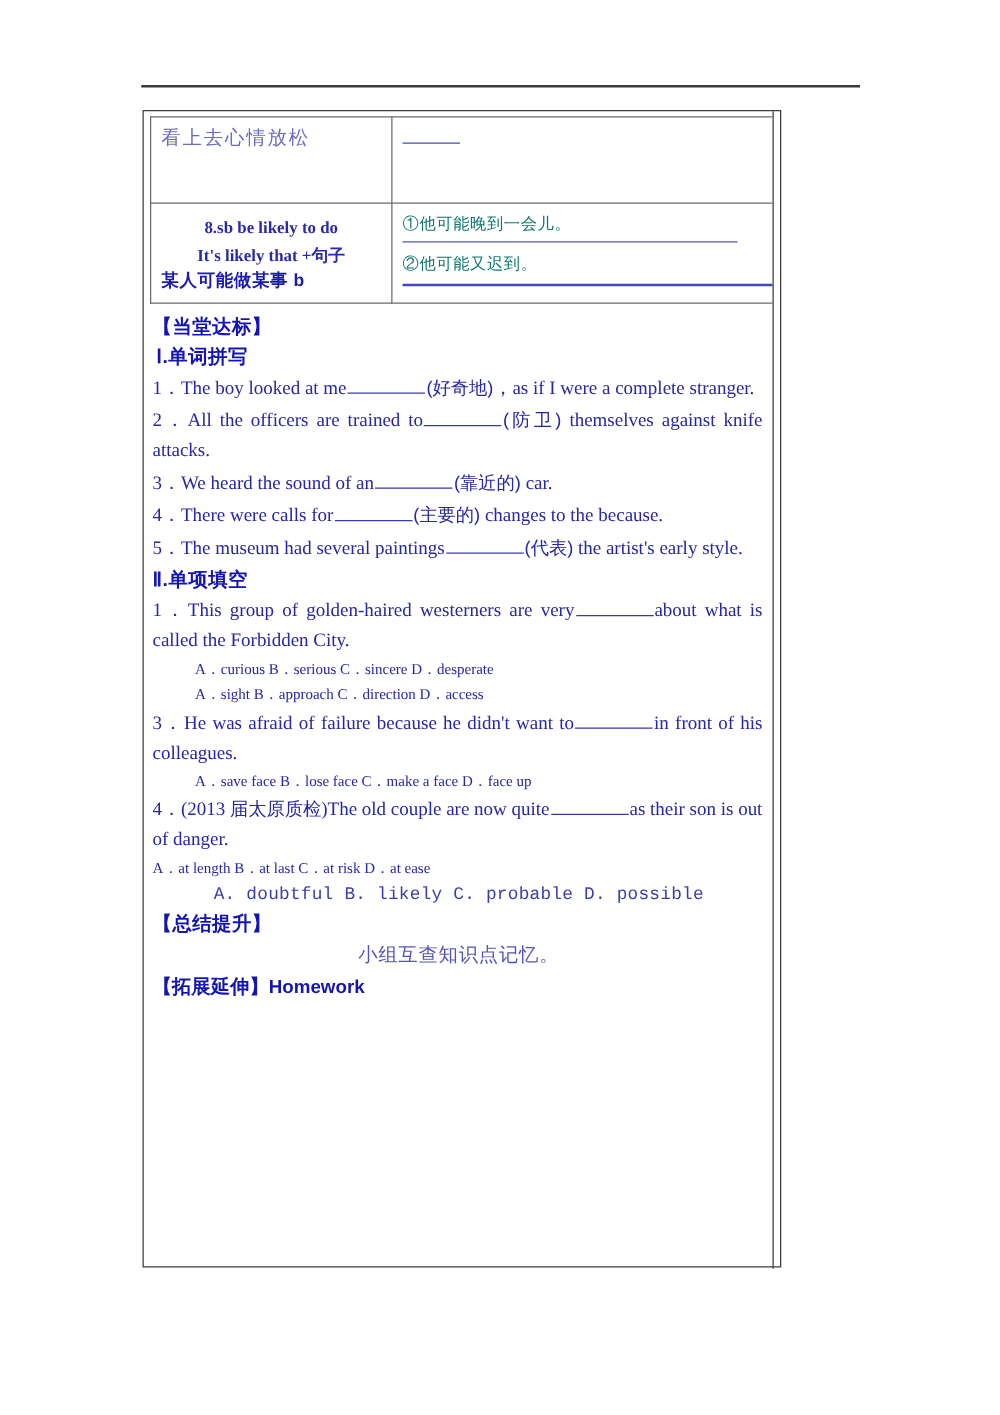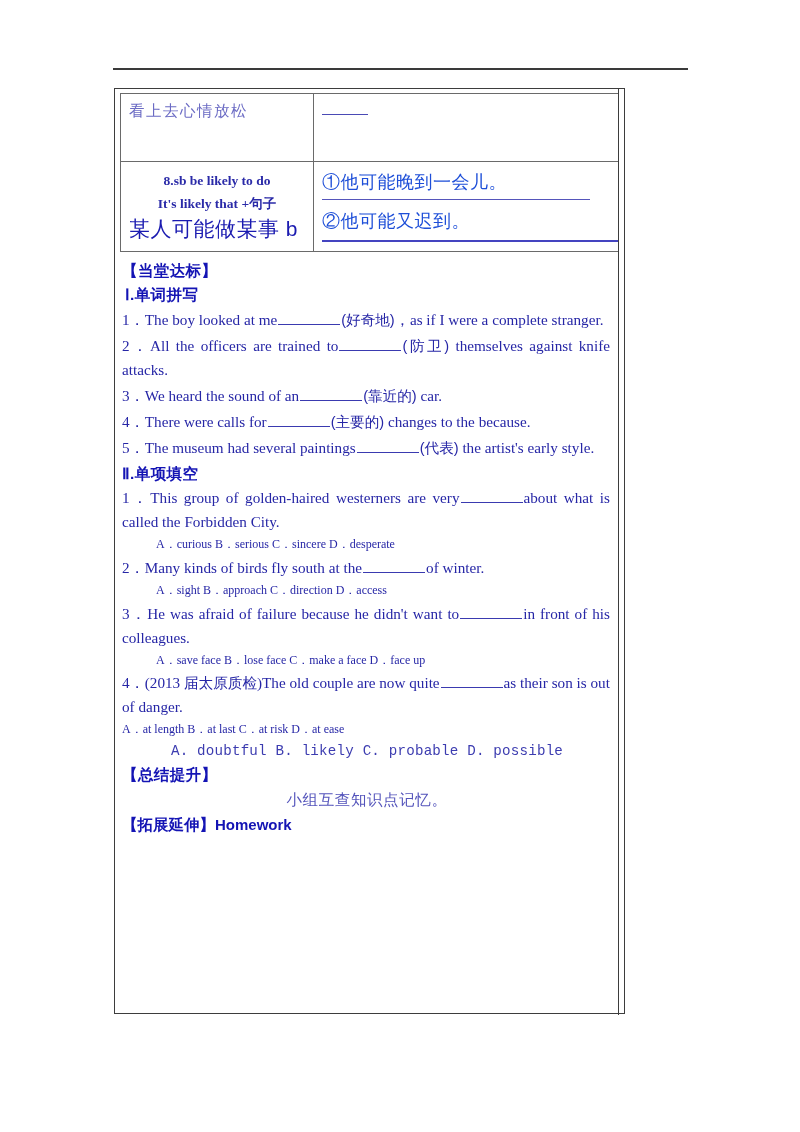--- a/index.html
+++ b/index.html
@@ -96,28 +96,28 @@
   .en-b {
     color: #2a2aa8;
     font-weight: bold;
     font-size: 13.5px;
     line-height: 1.72;
     font-family: "Liberation Serif", serif;
     text-align: center;
   }
   .cn-b {
     color: #1a1ab0;
-    font-weight: normal;
-    font-size: 21px;
+    font-weight: bold;
+    font-size: 14px;
     letter-spacing: 0.5px;
     font-family: "Liberation Sans", sans-serif;
   }
   .ans-cn {
-    color: #1d4ed8;
-    font-size: 18px;
+    color: #0f766e;
+    font-size: 13px;
     line-height: 1.45;
     font-family: "Liberation Sans", sans-serif;
     letter-spacing: 0.5px;
   }
   .rule-thin {
     margin: 4px 0 8px 0;
     width: 268px;
     height: 0;
     border-top: 1.4px solid #5555bb;
   }
@@ -268,21 +268,20 @@
 
           <div class="q nojust"><span>4．</span><span>There were calls for</span><span class="blank"></span><span class="cn-inline">(主要的)</span><span> changes to the because.</span></div>
 
           <div class="q"><span>5．</span><span>The museum had several paintings</span><span class="blank"></span><span class="cn-inline">(代表)</span><span> the artist's early style.</span></div>
 
           <div class="sec-head">Ⅱ.单项填空</div>
 
           <div class="q"><span>1．</span><span>This group of golden-haired westerners are very</span><span class="blank"></span><span>about what is called the Forbidden City.</span></div>
           <div class="opts">A．curious  B．serious  C．sincere  D．desperate</div>
 
-          <div class="q nojust"><span>2．</span><span>Many kinds of birds fly south at the</span><span class="blank"></span><span>of winter.</span></div>
           <div class="opts">A．sight  B．approach  C．direction  D．access</div>
 
           <div class="q"><span>3．</span><span>He was afraid of failure because he didn't want to</span><span class="blank"></span><span>in front of his colleagues.</span></div>
           <div class="opts">A．save face  B．lose face  C．make a face  D．face up</div>
 
           <div class="q nojust"><span>4．</span><span>(2013 </span><span class="cn-bold-inline">届太原质检</span><span>)</span><span>The old couple are now quite</span><span class="blank"></span><span>as their son is out of danger.</span></div>
           <div class="opts flush">A．at length  B．at last  C．at risk  D．at ease</div>
 
           <div class="opts flush mono">A. doubtful  B. likely  C. probable  D. possible</div>
 

